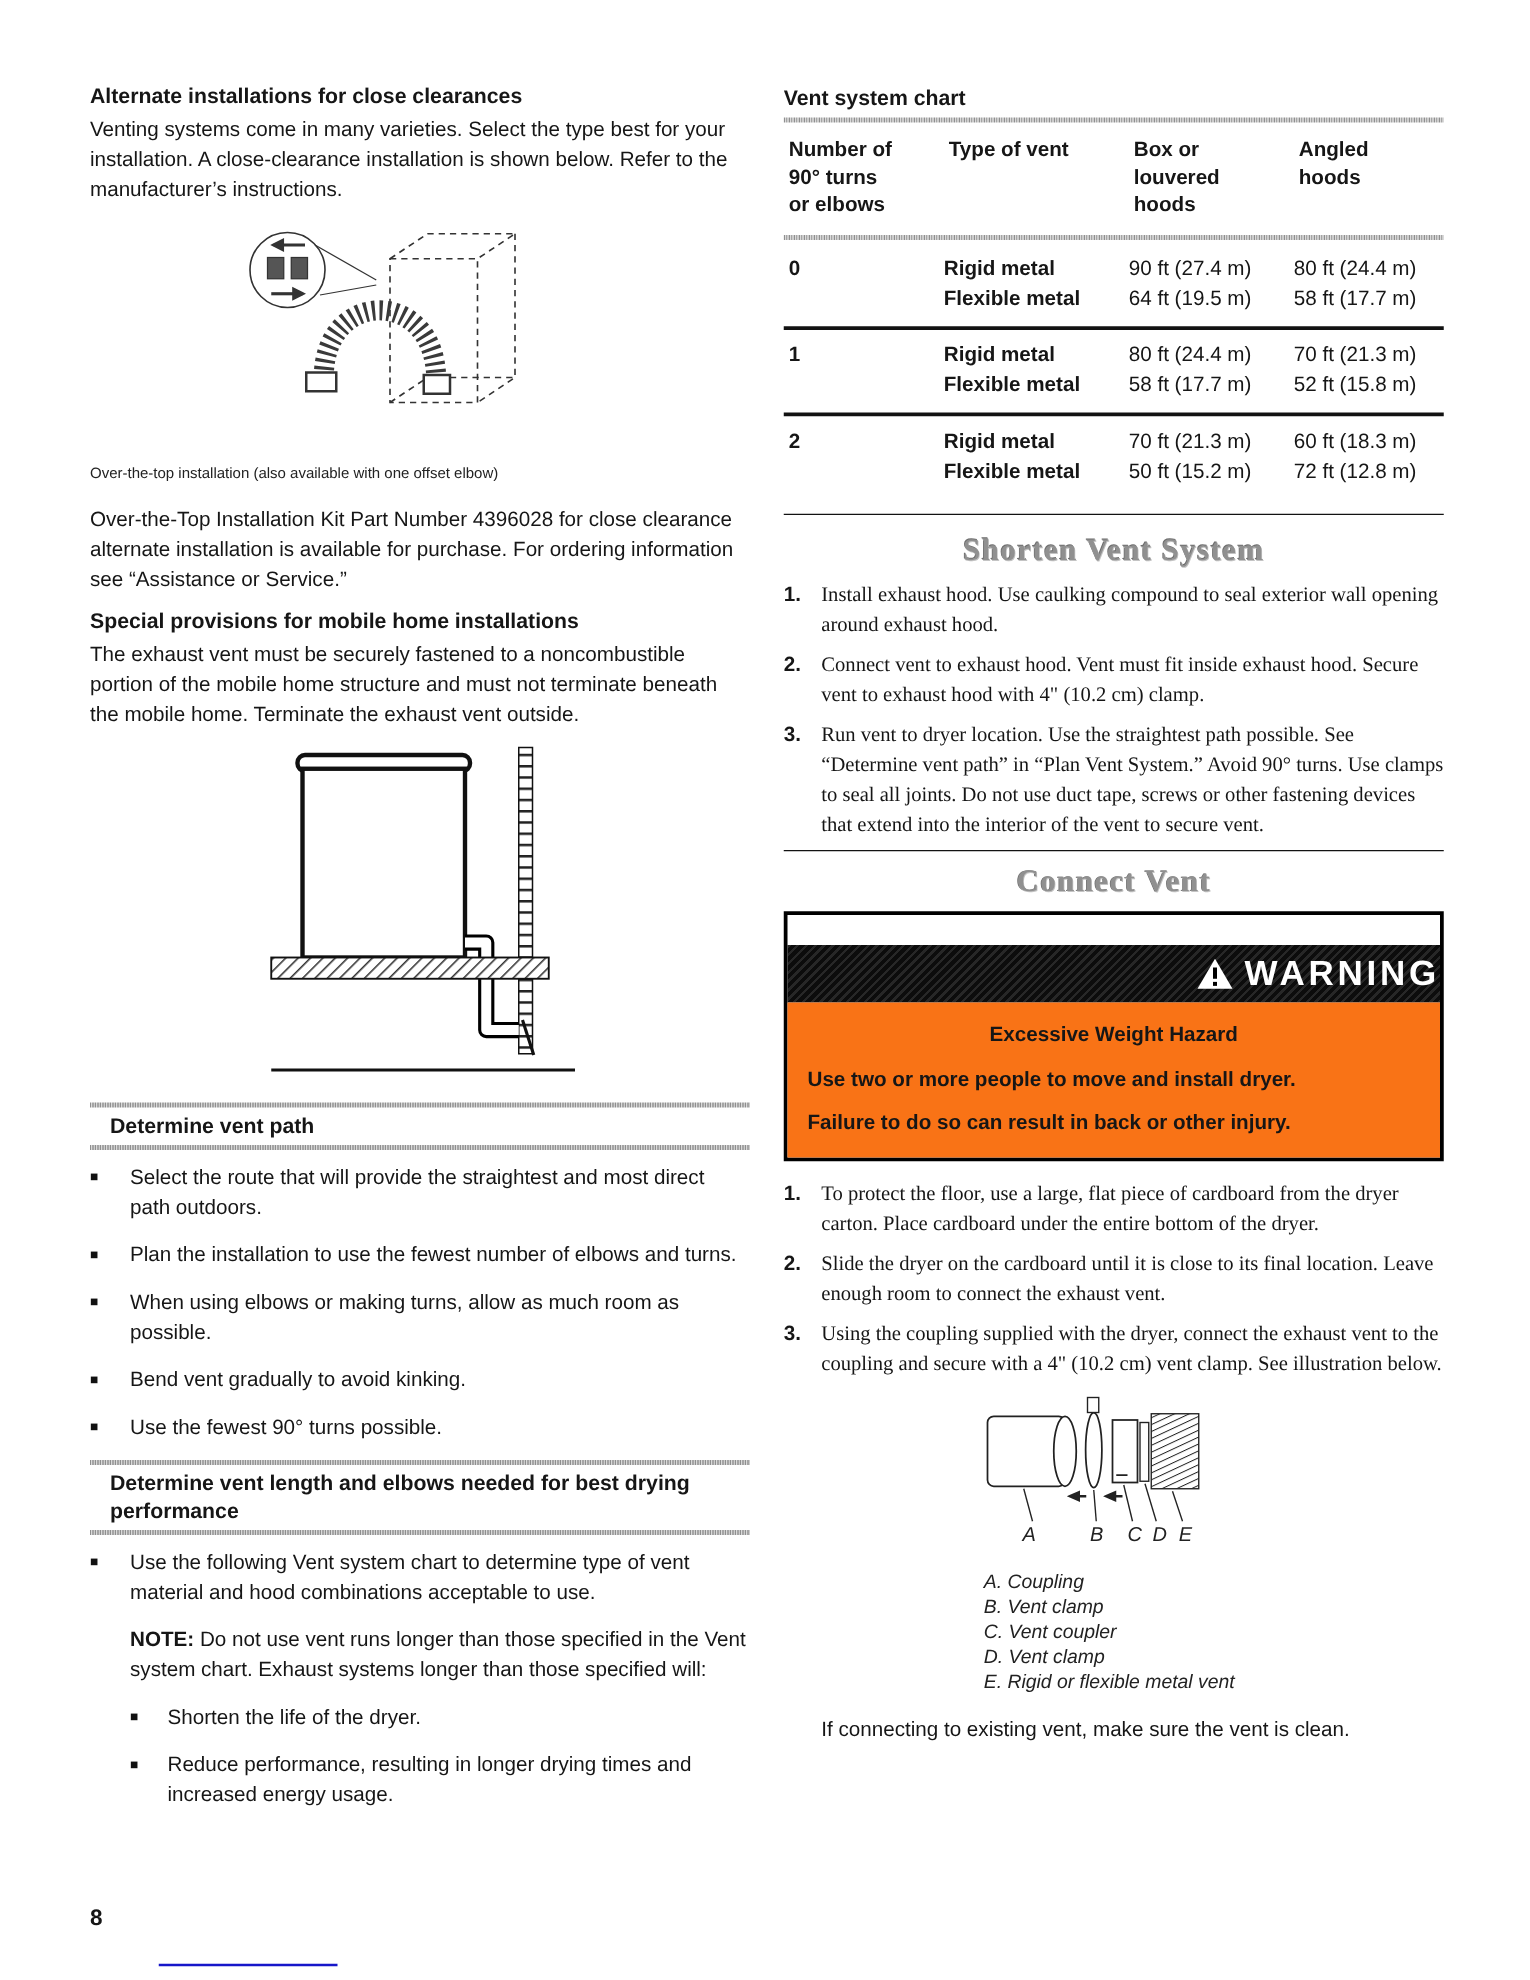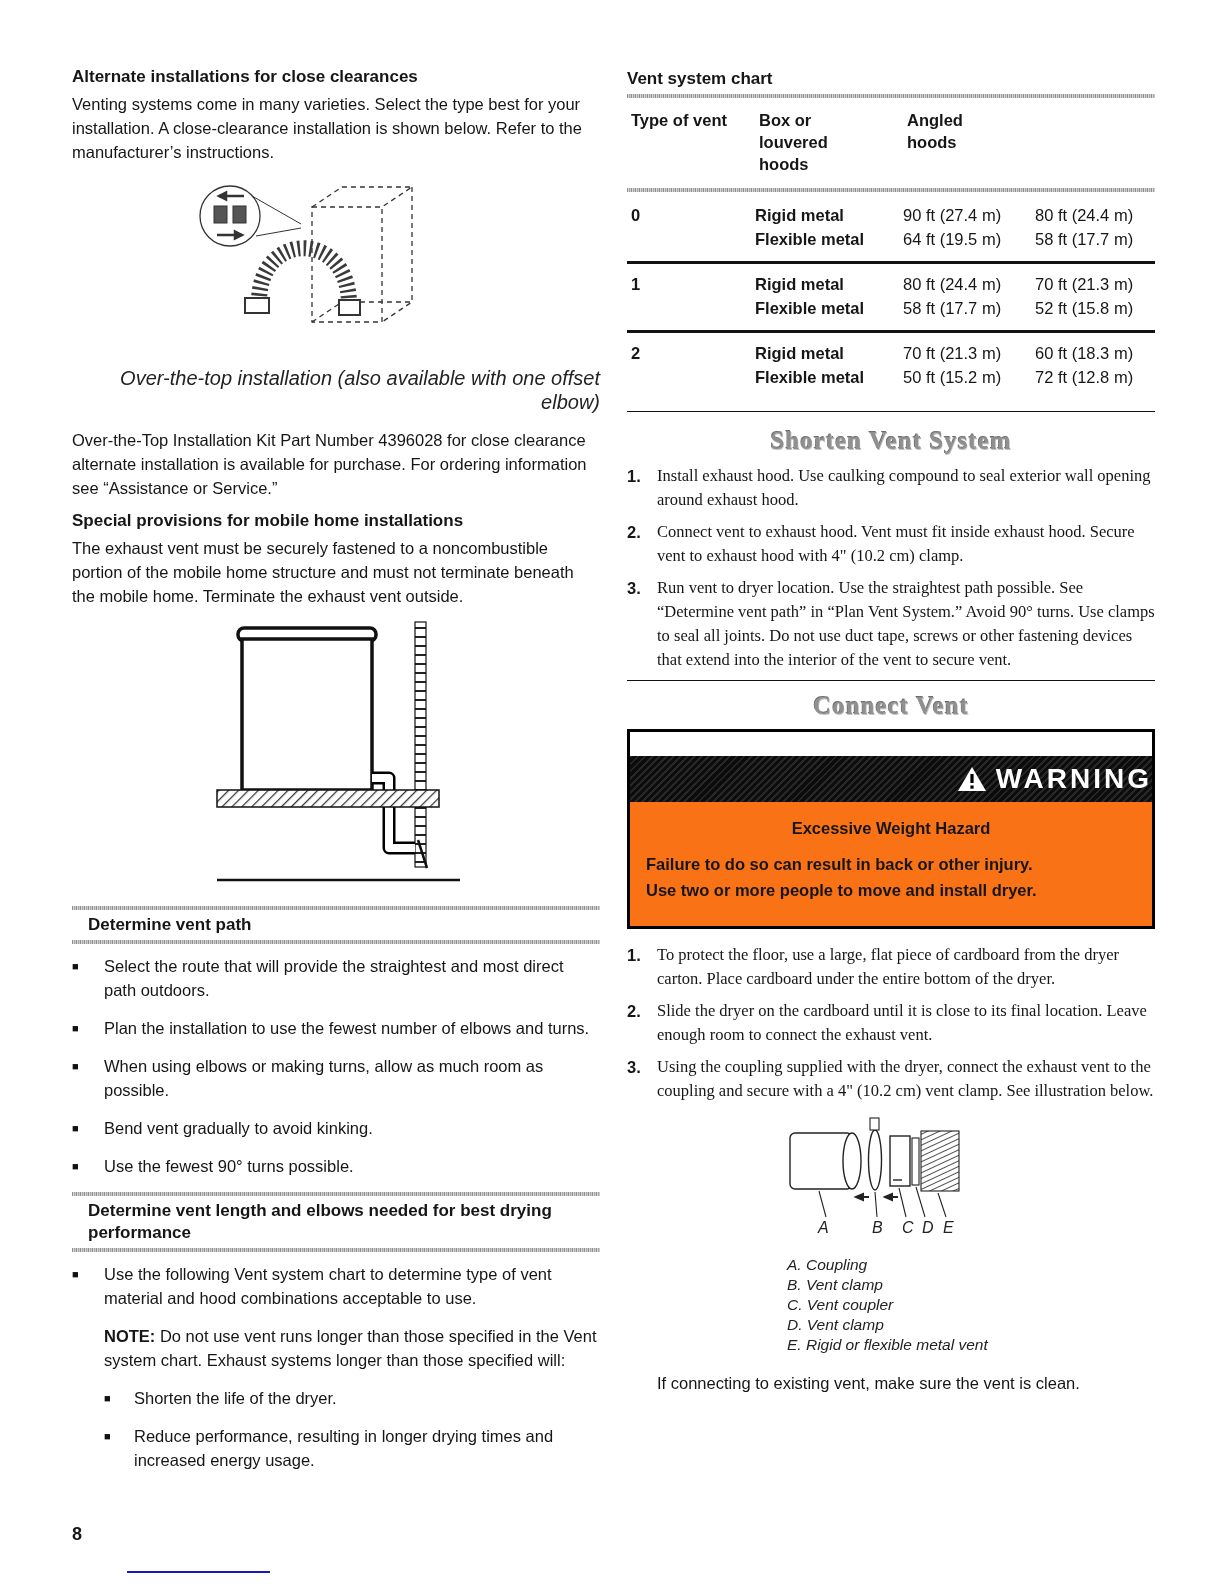--- a/index.html
+++ b/index.html
@@ -5,21 +5,21 @@
   html,body{margin:0;padding:0;background:#ffffff;}
   .page{position:relative;width:1224px;height:1584px;background:#fff;
         font-family:"Liberation Sans",sans-serif;color:#161616;
         font-size:16.5px;line-height:24px;overflow:hidden;}
   .col{position:absolute;top:66px;width:528px;}
   .col-left{left:72px;}
   .col-right{left:627px;}
   p{margin:0 0 6px 0;}
   h2{font-size:17px;line-height:22px;font-weight:bold;margin:0 0 4px 0;}
   h3{font-size:17px;line-height:22px;font-weight:bold;margin:4px 0 4px 16px;}
-  .caption{font-style:italic;font-size:20px;text-align:right;margin:6px 0 14px 0;color:#222;}
+  .caption{font-size:12px;text-align:left;margin:6px 0 14px 0;color:#222;}
   .stipple{height:4px;margin:3px 0;
      background:repeating-linear-gradient(90deg,#8f8f8f 0 1px,#dadada 1px 2px,#a5a5a5 2px 3px,#cccccc 3px 4px);}
   .bullets{margin-top:10px;}
   .bullet{display:flex;margin:0 0 14px 0;}
   .bullet .mk{width:32px;flex:0 0 32px;font-size:11px;line-height:24px;color:#111;}
   .bullet .tx{flex:1;}
   .sub{margin-left:32px;}
   .sub .mk{width:30px;flex:0 0 30px;}
   .note{margin:0 0 14px 32px;}
   .figwrap{display:block;}
@@ -175,20 +175,23 @@
     </div>
   </div>
 
   <div class="col col-right">
 
     <h2 style="margin-top:2px;">Vent system chart</h2>
 
     <div>
       <div class="stipple"></div>
       <div class="vrow vhead">
+        <div class="vc th">Number of
+90° turns
+or elbows</div>
         <div class="vc th">Type of vent</div>
         <div class="vc th">Box or
 louvered
 hoods</div>
         <div class="vc th">Angled
 hoods</div>
       </div>
       <div class="stipple"></div>
 
       <div class="vrow">
@@ -268,22 +271,22 @@
       <div class="warnband">
         <svg width="30" height="27" viewBox="0 0 30 27">
           <polygon points="15,1 29,25 1,25" fill="#ffffff"></polygon>
           <rect x="13.4" y="8" width="3.2" height="9" fill="#000"></rect>
           <rect x="13.4" y="19.5" width="3.2" height="3.2" fill="#000"></rect>
         </svg>
         <span class="warnword">WARNING</span>
       </div>
       <div class="warnbody">
         <div class="hazard">Excessive Weight Hazard</div>
+        <div class="wline">Use two or more people to move and install dryer.</div>
         <div class="wline" style="margin-bottom:2px;">Failure to do so can result in back or other injury.</div>
-        <div class="wline">Use two or more people to move and install dryer.</div>
       </div>
     </div>
 
     <div class="steps">
       <div class="step">
         <span class="n">1.</span>
         <span class="t">To protect the floor, use a large, flat piece of cardboard from the dryer carton. Place cardboard under the entire bottom of the dryer.</span>
       </div>
       <div class="step">
         <span class="n">2.</span>

